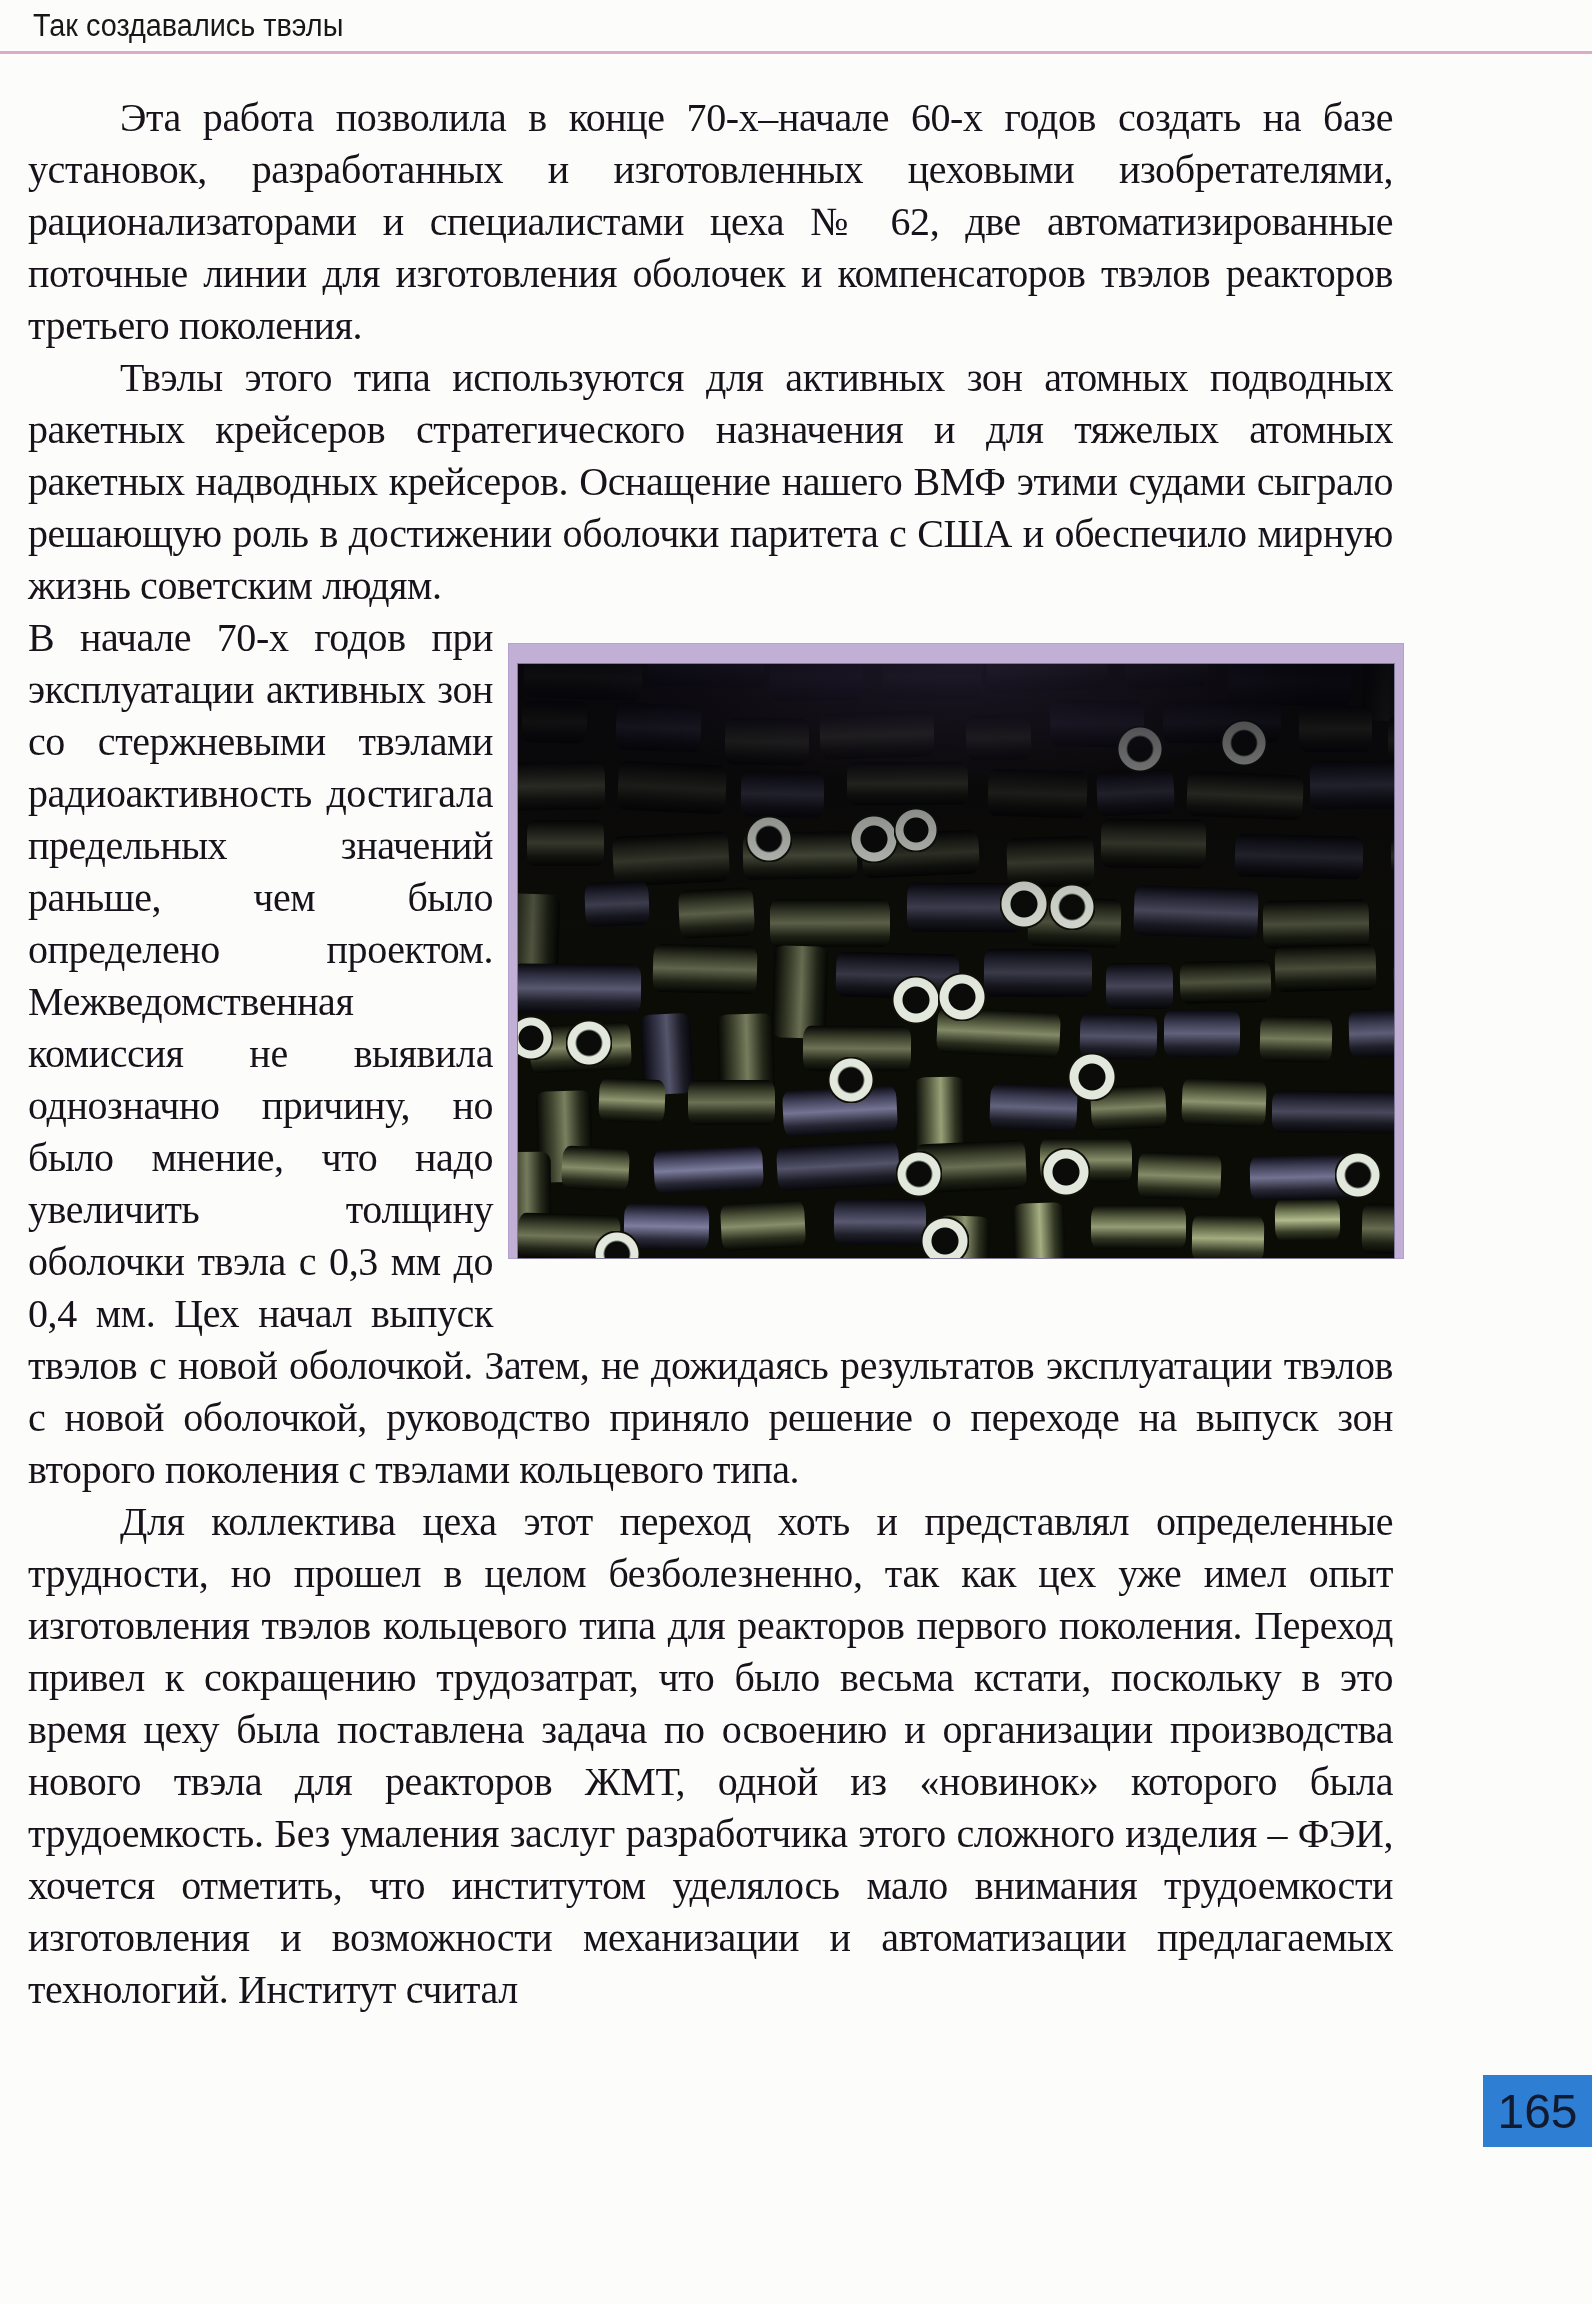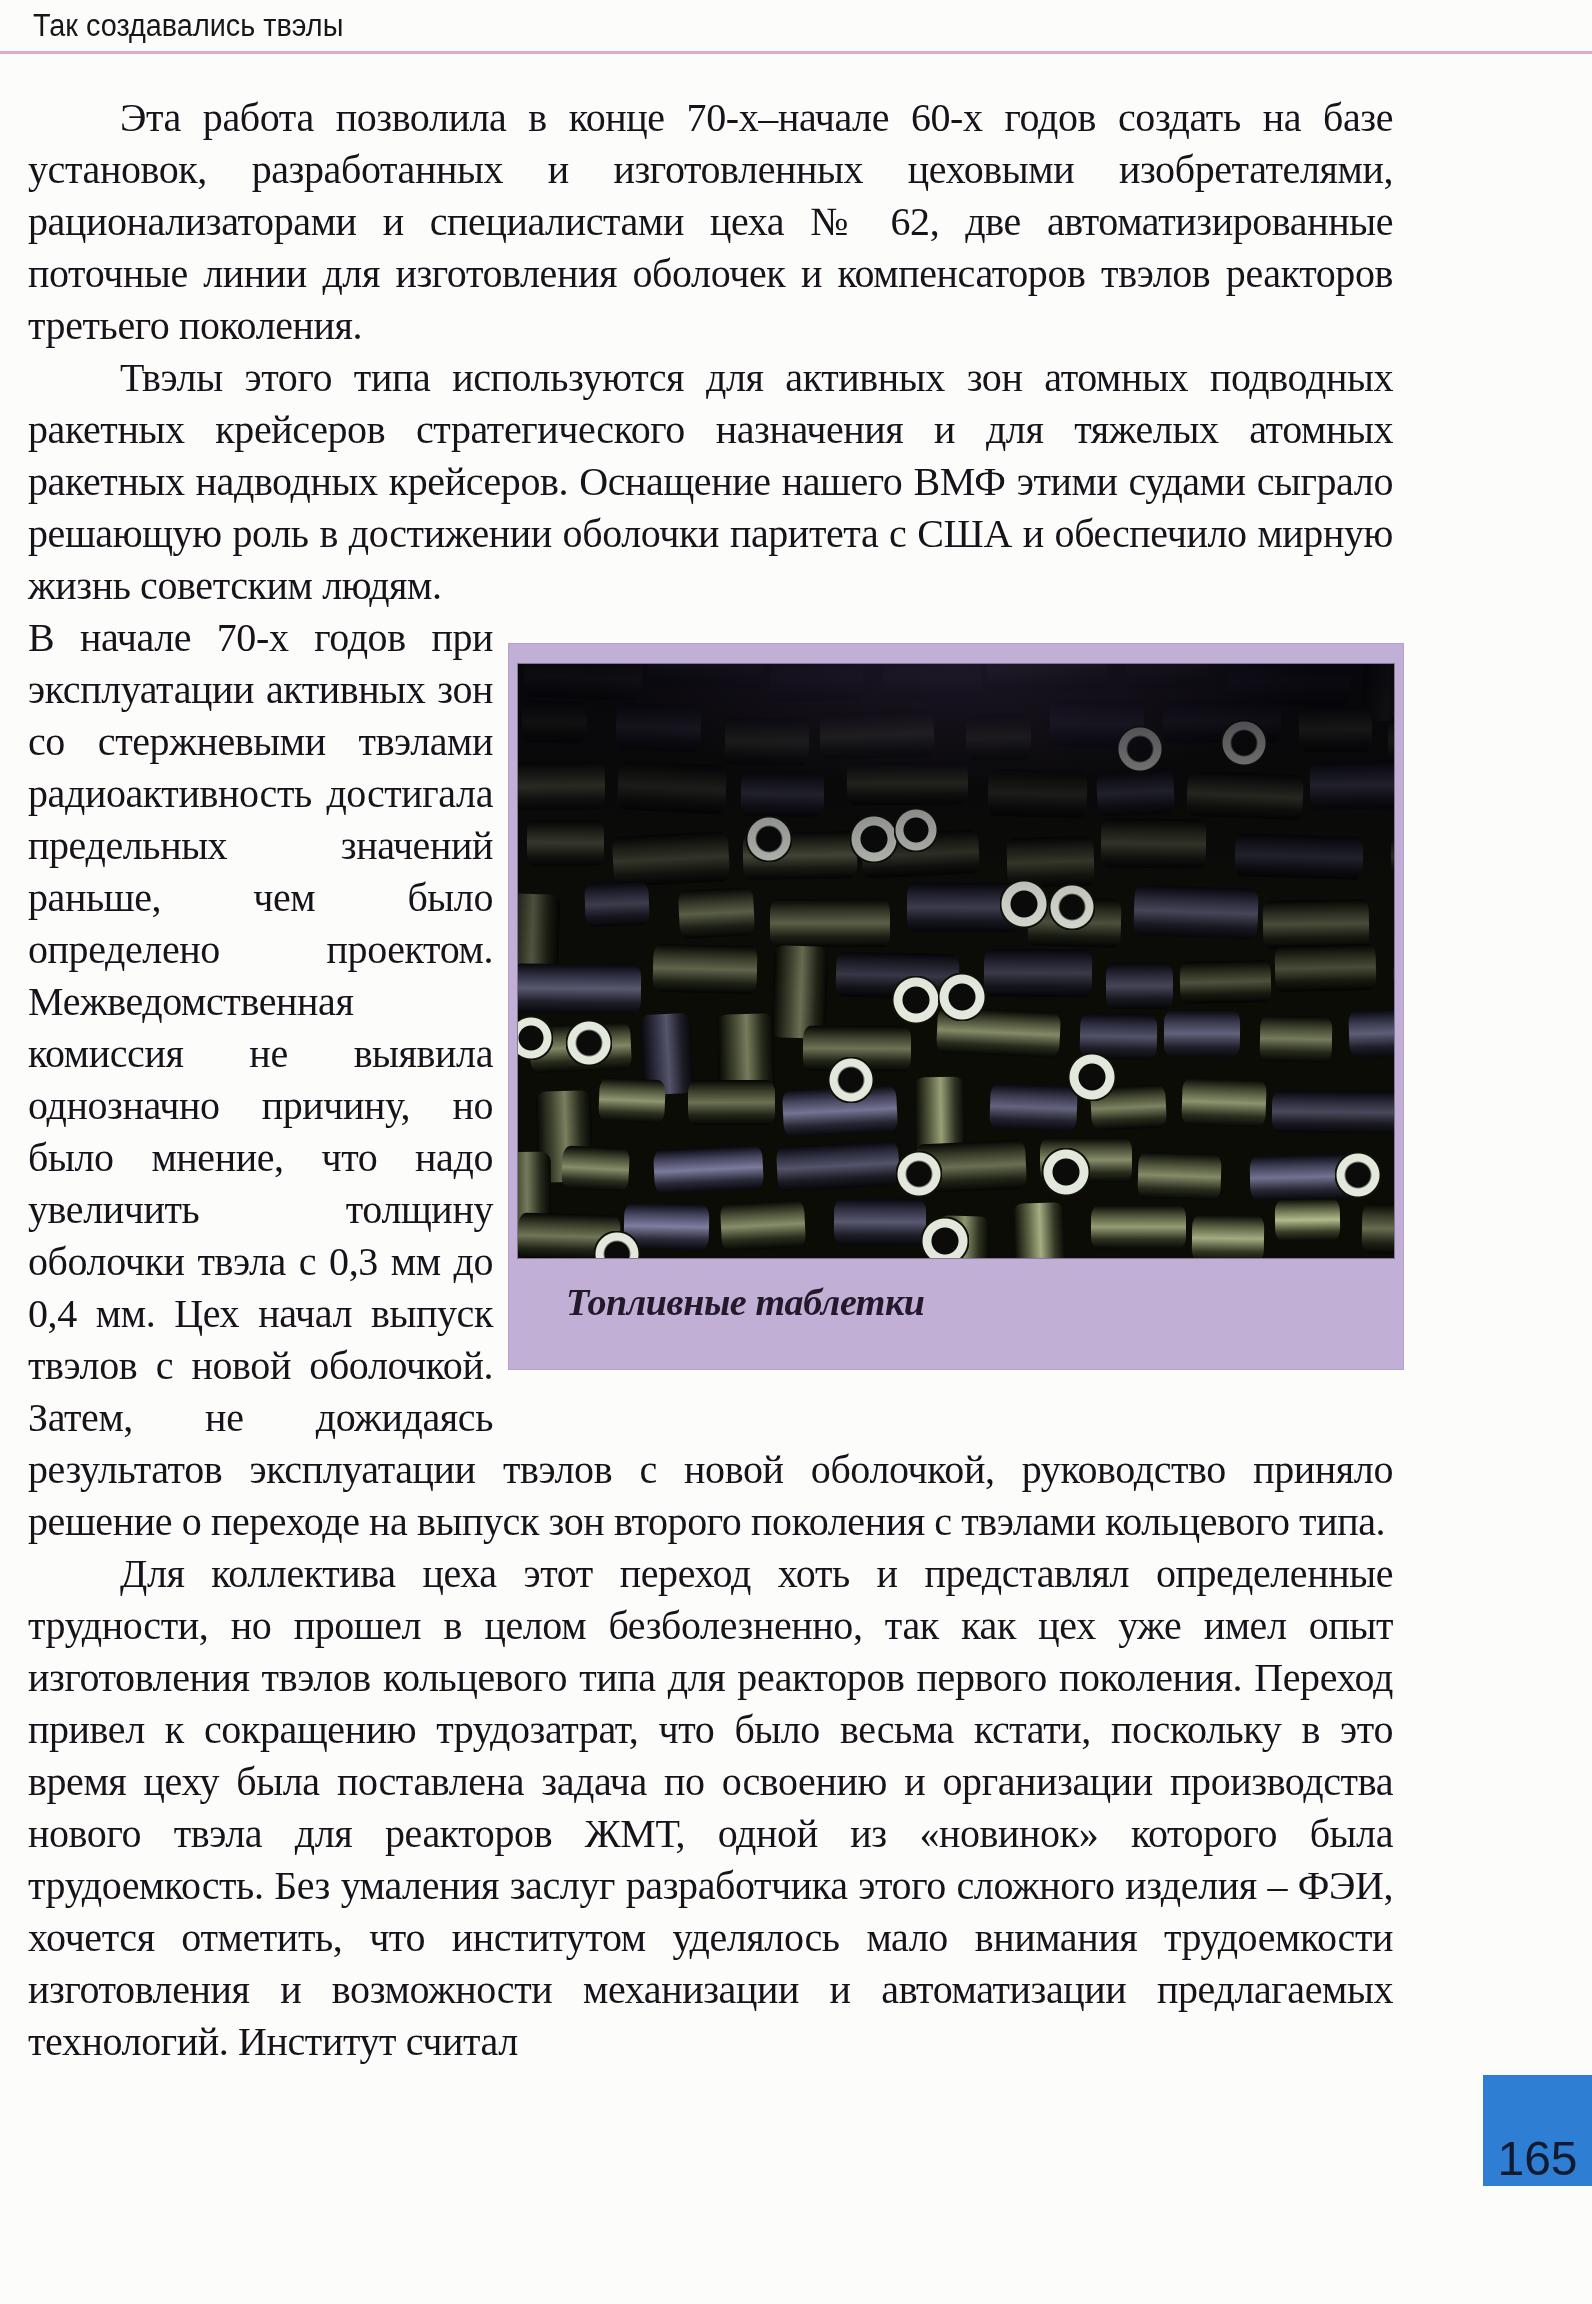--- a/index.html
+++ b/index.html
@@ -46,23 +46,23 @@
       radial-gradient(ellipse 60% 30% at 50% 0%, rgba(96,74,128,0.22), rgba(0,0,0,0) 70%),
       linear-gradient(180deg, rgba(7,6,12,0.85) 0%, rgba(7,6,12,0.45) 22%, rgba(7,6,12,0.12) 40%, rgba(7,6,12,0) 55%);
   }
   .caption {
     height:91px; padding:20px 0 0 48px;
     font-size:38px; line-height:48px;
     font-weight:bold; font-style:italic;
     color:#221a2b; text-align:left; text-indent:0;
   }
   .page-badge {
-    position:absolute; left:1483px; top:2075px; width:109px; height:111px;
+    position:absolute; left:1483px; top:2075px; width:109px; height:72px;
     background:#2e7fd3;
-    display:flex; align-items:flex-end; justify-content:center;
+    display:flex; align-items:center; justify-content:center;
     font-family:"Liberation Sans", sans-serif;
     font-size:48px; color:#121a30;
   }
 </style>
 </head>
 <body>
 
 <div class="page">
 
   <div class="header-title">Так создавались твэлы</div>
@@ -173,21 +173,20 @@
           <div class="ring" style="left: 550px; top: 389px; width: 48px; height: 48px; background: radial-gradient(circle, rgb(11, 11, 9) 0px, rgb(11, 11, 9) 13px, rgb(227, 232, 221) 14px, rgb(227, 232, 221) 22px, rgb(16, 16, 9) 23px, rgb(16, 16, 9) 24px, rgba(0, 0, 0, 0) 25px);"></div>
           <div class="ring" style="left: 378px; top: 487px; width: 46px; height: 46px; background: radial-gradient(circle, rgb(11, 11, 9) 0px, rgb(11, 11, 9) 12px, rgb(227, 232, 221) 14px, rgb(227, 232, 221) 21px, rgb(16, 16, 9) 22px, rgb(16, 16, 9) 23px, rgba(0, 0, 0, 0) 24px);"></div>
           <div class="ring" style="left: 524px; top: 484px; width: 48px; height: 48px; background: radial-gradient(circle, rgb(11, 11, 9) 0px, rgb(11, 11, 9) 13px, rgb(227, 232, 221) 14px, rgb(227, 232, 221) 22px, rgb(16, 16, 9) 23px, rgb(16, 16, 9) 24px, rgba(0, 0, 0, 0) 25px);"></div>
           <div class="ring" style="left: 403px; top: 553px; width: 48px; height: 48px; background: radial-gradient(circle, rgb(11, 11, 9) 0px, rgb(11, 11, 9) 13px, rgb(227, 232, 221) 14px, rgb(227, 232, 221) 22px, rgb(16, 16, 9) 23px, rgb(16, 16, 9) 24px, rgba(0, 0, 0, 0) 25px);"></div>
           <div class="ring" style="left: 48px; top: 356px; width: 46px; height: 46px; background: radial-gradient(circle, rgb(11, 11, 9) 0px, rgb(11, 11, 9) 12px, rgb(227, 232, 221) 14px, rgb(227, 232, 221) 21px, rgb(16, 16, 9) 22px, rgb(16, 16, 9) 23px, rgba(0, 0, 0, 0) 24px);"></div>
           <div class="ring" style="left: -9px; top: 352px; width: 44px; height: 44px; background: radial-gradient(circle, rgb(11, 11, 9) 0px, rgb(11, 11, 9) 12px, rgb(227, 232, 221) 13px, rgb(227, 232, 221) 20px, rgb(16, 16, 9) 21px, rgb(16, 16, 9) 22px, rgba(0, 0, 0, 0) 23px);"></div>
           <div class="ring" style="left: 817px; top: 488px; width: 46px; height: 46px; background: radial-gradient(circle, rgb(11, 11, 9) 0px, rgb(11, 11, 9) 12px, rgb(227, 232, 221) 14px, rgb(227, 232, 221) 21px, rgb(16, 16, 9) 22px, rgb(16, 16, 9) 23px, rgba(0, 0, 0, 0) 24px);"></div>
           <div class="ring" style="left: 76px; top: 567px; width: 46px; height: 46px; background: radial-gradient(circle, rgb(11, 11, 9) 0px, rgb(11, 11, 9) 12px, rgb(227, 232, 221) 14px, rgb(227, 232, 221) 21px, rgb(16, 16, 9) 22px, rgb(16, 16, 9) 23px, rgba(0, 0, 0, 0) 24px);"></div>
           <div class="shade"></div>
         </div>
-        <figcaption class="caption">Топливные таблетки</figcaption>
       </figure>
       <span>В начале 70-х годов при эксплуатации активных зон со стержневыми твэлами радиоактивность достигала предельных значений раньше, чем было определено проектом. Межведомственная комиссия не выявила однозначно причину, но было мнение, что надо увеличить толщину оболочки твэла с 0,3 мм до 0,4 мм. Цех начал выпуск твэлов с новой оболочкой. Затем, не дожидаясь результатов эксплуатации твэлов с новой оболочкой, руководство приняло решение о переходе на выпуск зон второго поколения с твэлами кольцевого типа.</span>
     <p></p>
     <p>Для коллектива цеха этот переход хоть и представлял определенные трудности, но прошел в целом безболезненно, так как цех уже имел опыт изготовления твэлов кольцевого типа для реакторов первого поколения. Переход привел к сокращению трудозатрат, что было весьма кстати, поскольку в это время цеху была поставлена задача по освоению и организации производства нового твэла для реакторов ЖМТ, одной из «новинок» которого была трудоемкость. Без умаления заслуг разработчика этого сложного изделия – ФЭИ, хочется отметить, что институтом уделялось мало внимания трудоемкости изготовления и возможности механизации и автоматизации предлагаемых технологий. Институт считал</p>
   </div>
 
   <div class="page-badge">
     <span>165</span>
   </div>
 

